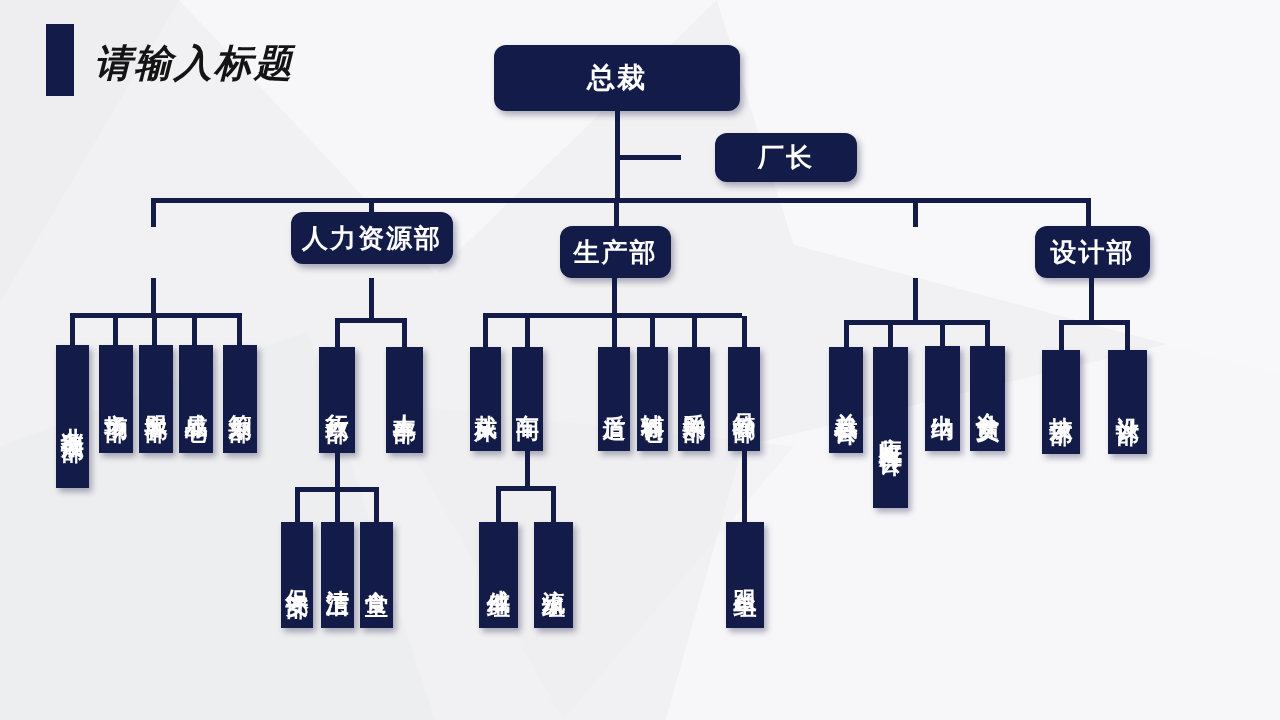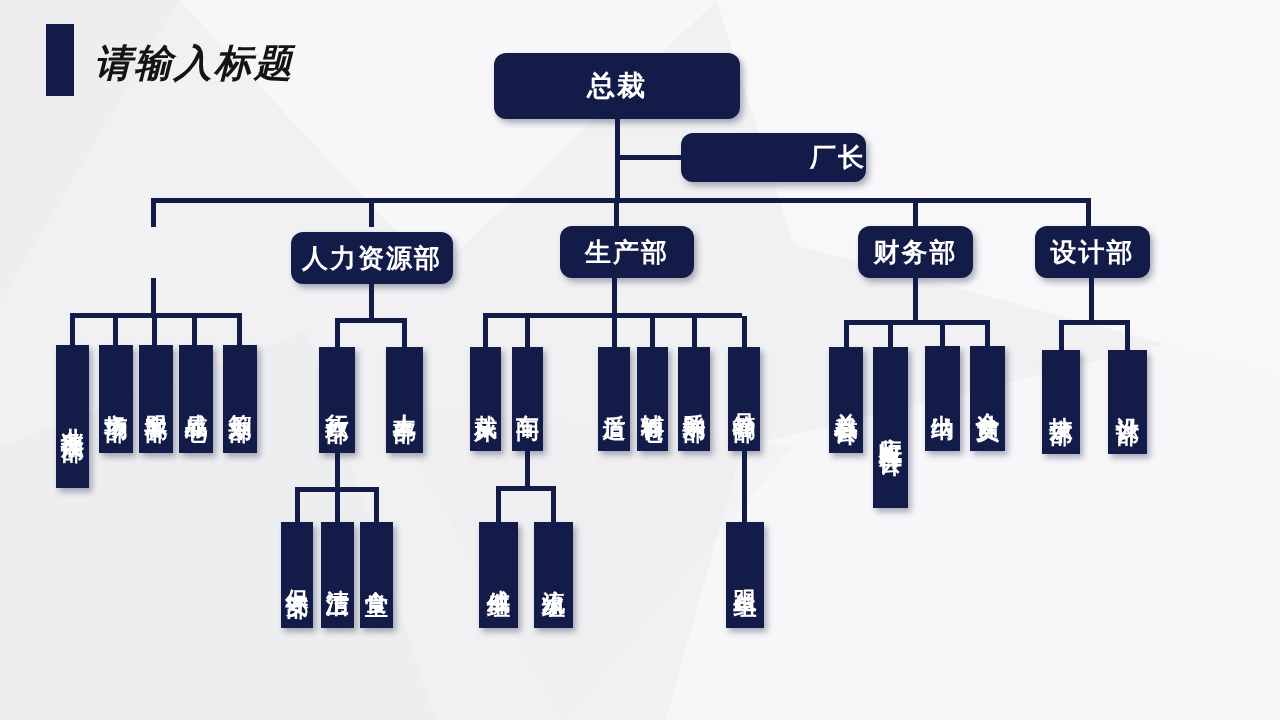--- a/index.html
+++ b/index.html
@@ -9,21 +9,21 @@
   .f1{background:#f9f9fb;clip-path:polygon(14% 0,56% 0,34% 38%);opacity:.8;}
   .f2{background:#ebebee;clip-path:polygon(0 0,14% 0,0 42%);opacity:.55;}
   .f3{background:#fafafb;clip-path:polygon(56% 0,100% 0,100% 52%,62% 34%);opacity:.8;}
   .f4{background:#ebecef;clip-path:polygon(0 62%,24% 46%,34% 100%,0 100%);opacity:.6;}
   .f5{background:#f8f8fa;clip-path:polygon(58% 62%,100% 44%,100% 100%,52% 100%);opacity:.85;}
   .f6{background:#ededf0;clip-path:polygon(30% 56%,62% 62%,44% 100%);opacity:.45;}
   .titlebar{position:absolute;left:46px;top:24px;width:28px;height:72px;background:#131b48;}
   .title{position:absolute;left:94px;top:38px;font-size:38px;font-weight:bold;color:#141414;letter-spacing:2px;font-style:italic;}
   .line{position:absolute;background:#131b48;}
   .hbox{position:absolute;background:#131b48;color:#fff;font-weight:bold;display:flex;align-items:center;justify-content:center;border-radius:12px;box-shadow:3px 4px 6px rgba(25,30,70,.35);font-size:26px;letter-spacing:2px;}
-  .hbox.root{font-size:28px;margin-top:8px;}
+  .hbox.root{font-size:28px;}
   .vbox{position:absolute;background:#131b48;color:#fff;font-weight:bold;writing-mode:vertical-rl;text-orientation:upright;display:flex;align-items:center;justify-content:center;font-size:23px;letter-spacing:3px;line-height:1;box-shadow:3px 4px 6px rgba(25,30,70,.35);}
   .watermark{position:absolute;right:16px;bottom:16px;font-size:34px;font-weight:bold;color:#fdfdfd;letter-spacing:2px;text-shadow:2px 3px 3px rgba(70,70,75,.9),-1px -1px 1px rgba(120,120,125,.45);}
 </style>
 </head>
 <body>
 
 <div class="stage">
 
   <div class="facet f1"></div>
   <div class="facet f2"></div>
@@ -84,32 +84,29 @@
   <div class="line" style="left:985px;top:323px;width:5px;height:24px;"></div>
 
   <div class="line" style="left:1089px;top:278px;width:5px;height:44px;"></div>
   <div class="line" style="left:1059px;top:320px;width:71px;height:5px;"></div>
   <div class="line" style="left:1059px;top:323px;width:5px;height:27px;"></div>
   <div class="line" style="left:1125px;top:323px;width:5px;height:27px;"></div>
 
   <div class="hbox root" style="left:494px;top:45px;width:246px;height:66px;">
       <span>总裁</span>
     </div>
-  <div class="hbox" style="left:681px;top:133px;width:185px;height:49px;justify-content:flex-end;">
+  <div class="hbox" style="left:715px;top:133px;width:142px;height:49px;">
       <span>厂长</span>
     </div>
 
-  <div class="hbox" style="left:291px;top:232px;width:162px;height:52px;">
+  <div class="hbox" style="left:291px;top:212px;width:162px;height:52px;">
       <span>人力资源部</span>
     </div>
-  <div class="hbox" style="left:560px;top:226px;width:134px;height:52px;">
+  <div class="hbox" style="left:560px;top:226px;width:111px;height:52px;">
       <span>生产部</span>
-    </div>
-  <div class="hbox" style="left:858px;top:226px;width:115px;height:52px;">
-      <span>财务部</span>
     </div>
   <div class="hbox" style="left:1035px;top:226px;width:115px;height:52px;">
       <span>设计部</span>
     </div>
 
   <div class="vbox" style="left:56px;top:345px;width:33px;height:143px;">
       <span>业务拓展部</span>
     </div>
   <div class="vbox" style="left:99px;top:345px;width:34px;height:108px;">
       <span>市场部</span>

